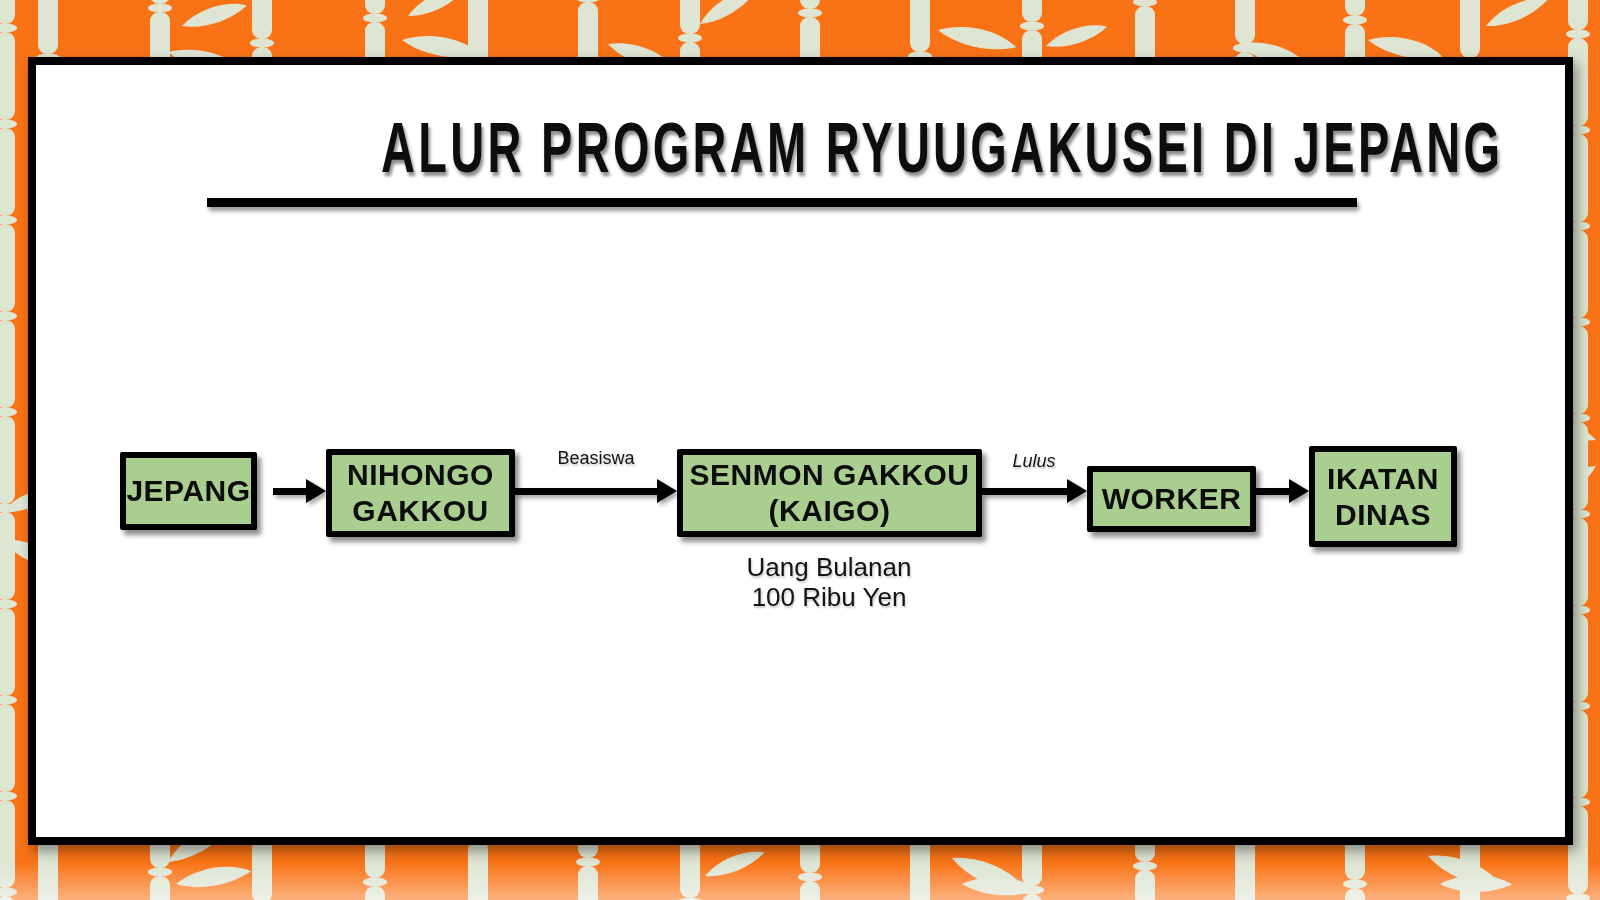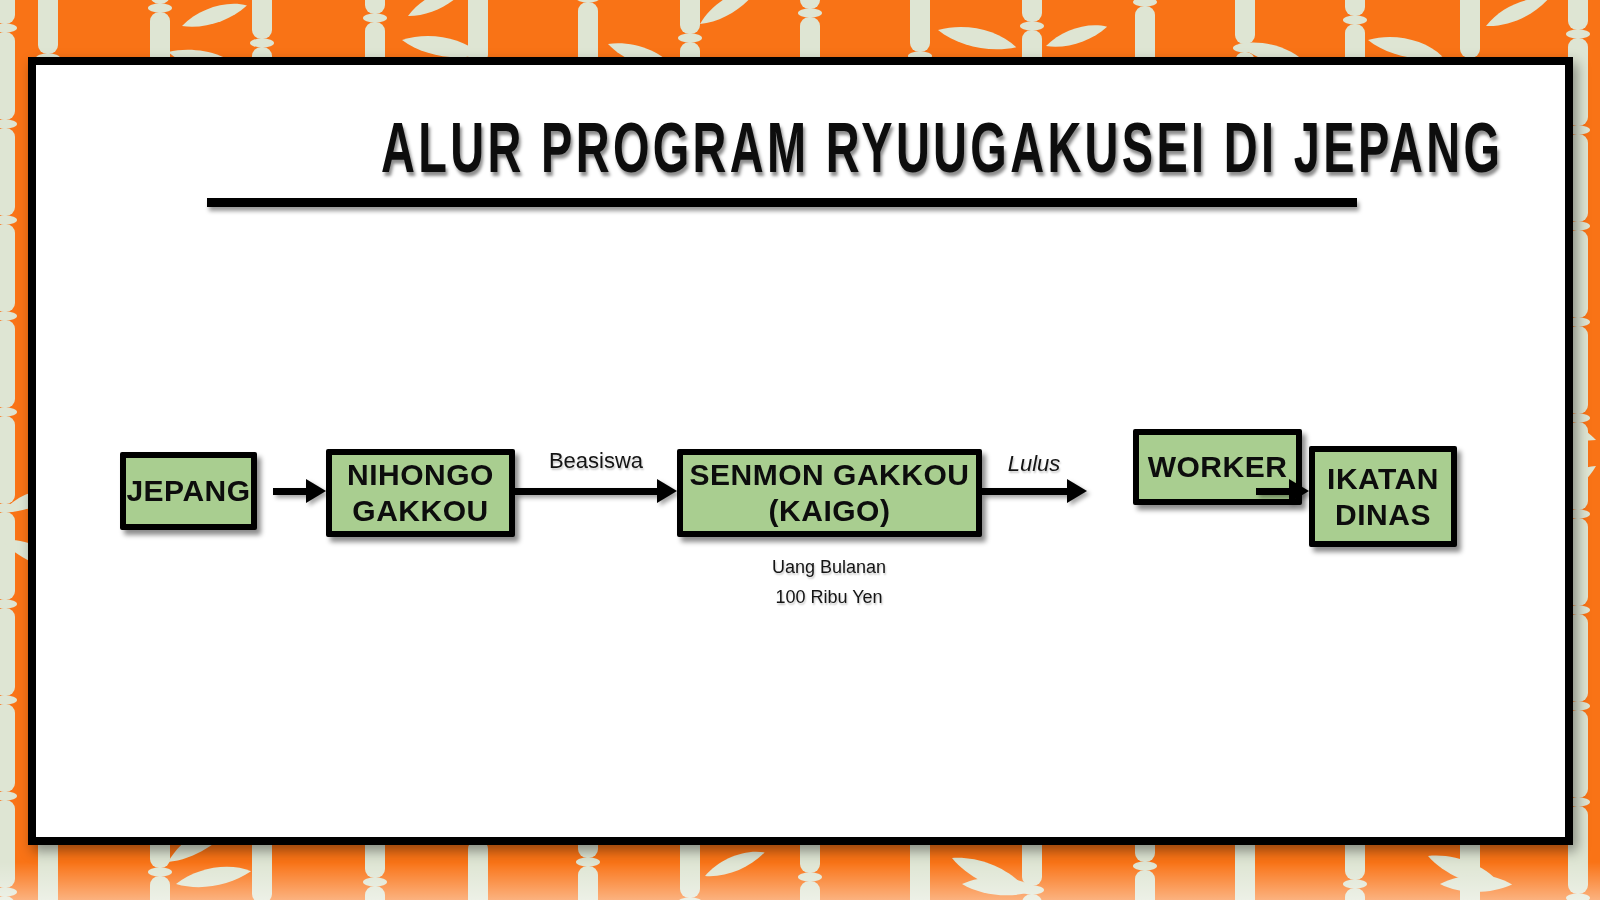--- a/index.html
+++ b/index.html
@@ -34,46 +34,46 @@
     position:absolute;box-sizing:border-box;
     background:#a9ce90;border:6px solid #000;border-radius:2px;
     display:flex;align-items:center;justify-content:center;text-align:center;
     font-weight:bold;font-size:30px;line-height:36px;color:#0d0d0d;
     letter-spacing:0.5px;
     box-shadow:4px 5px 5px rgba(0,0,0,0.45);
   }
   .node-jepang {left:120px;top:452px;width:137px;height:78px;}
   .node-nihongo{left:326px;top:449px;width:189px;height:88px;}
   .node-senmon {left:677px;top:449px;width:305px;height:88px;}
-  .node-worker {left:1087px;top:429px;width:169px;height:76px;margin-left:46px;}
+  .node-worker {left:1087px;top:466px;width:169px;height:66px;}
   .node-ikatan {left:1309px;top:446px;width:148px;height:101px;}
   .arrow{
     position:absolute;height:24px;top:479px;
     filter:drop-shadow(3px 3px 2px rgba(0,0,0,0.35));
   }
   .arrow .shaft{position:absolute;left:0;right:18px;top:9px;height:7px;background:#000;}
   .arrow .head{
     position:absolute;right:0;top:0;width:0;height:0;
     border-top:12px solid transparent;border-bottom:12px solid transparent;
     border-left:20px solid #000;
   }
   .arrow-1{left:273px;width:53px;}
   .arrow-2{left:515px;width:162px;}
   .arrow-3{left:982px;width:105px;}
   .arrow-4{left:1256px;width:53px;}
   .edge-label{
     position:absolute;transform:translateX(-50%);
-    font-size:22px;color:#141414;white-space:nowrap;
+    font-size:18px;color:#141414;white-space:nowrap;
     text-shadow:1px 2px 2px rgba(0,0,0,0.22);
   }
   .edge-label-beasiswa{left:596px;top:448px;}
   .edge-label-lulus{left:1034px;top:451px;font-style:italic;}
   .note{
     position:absolute;left:829px;top:552px;transform:translateX(-50%);
-    text-align:center;font-size:18px;line-height:30px;color:#141414;white-space:nowrap;
+    text-align:center;font-size:26px;line-height:30px;color:#141414;white-space:nowrap;
     text-shadow:1px 2px 2px rgba(0,0,0,0.22);
   }
   .note span{display:block;}
 </style>
 </head>
 <body>
 
 <div class="stage">
 
   <svg id="bamboo-bg" viewBox="0 0 1600 900" xmlns="http://www.w3.org/2000/svg">

